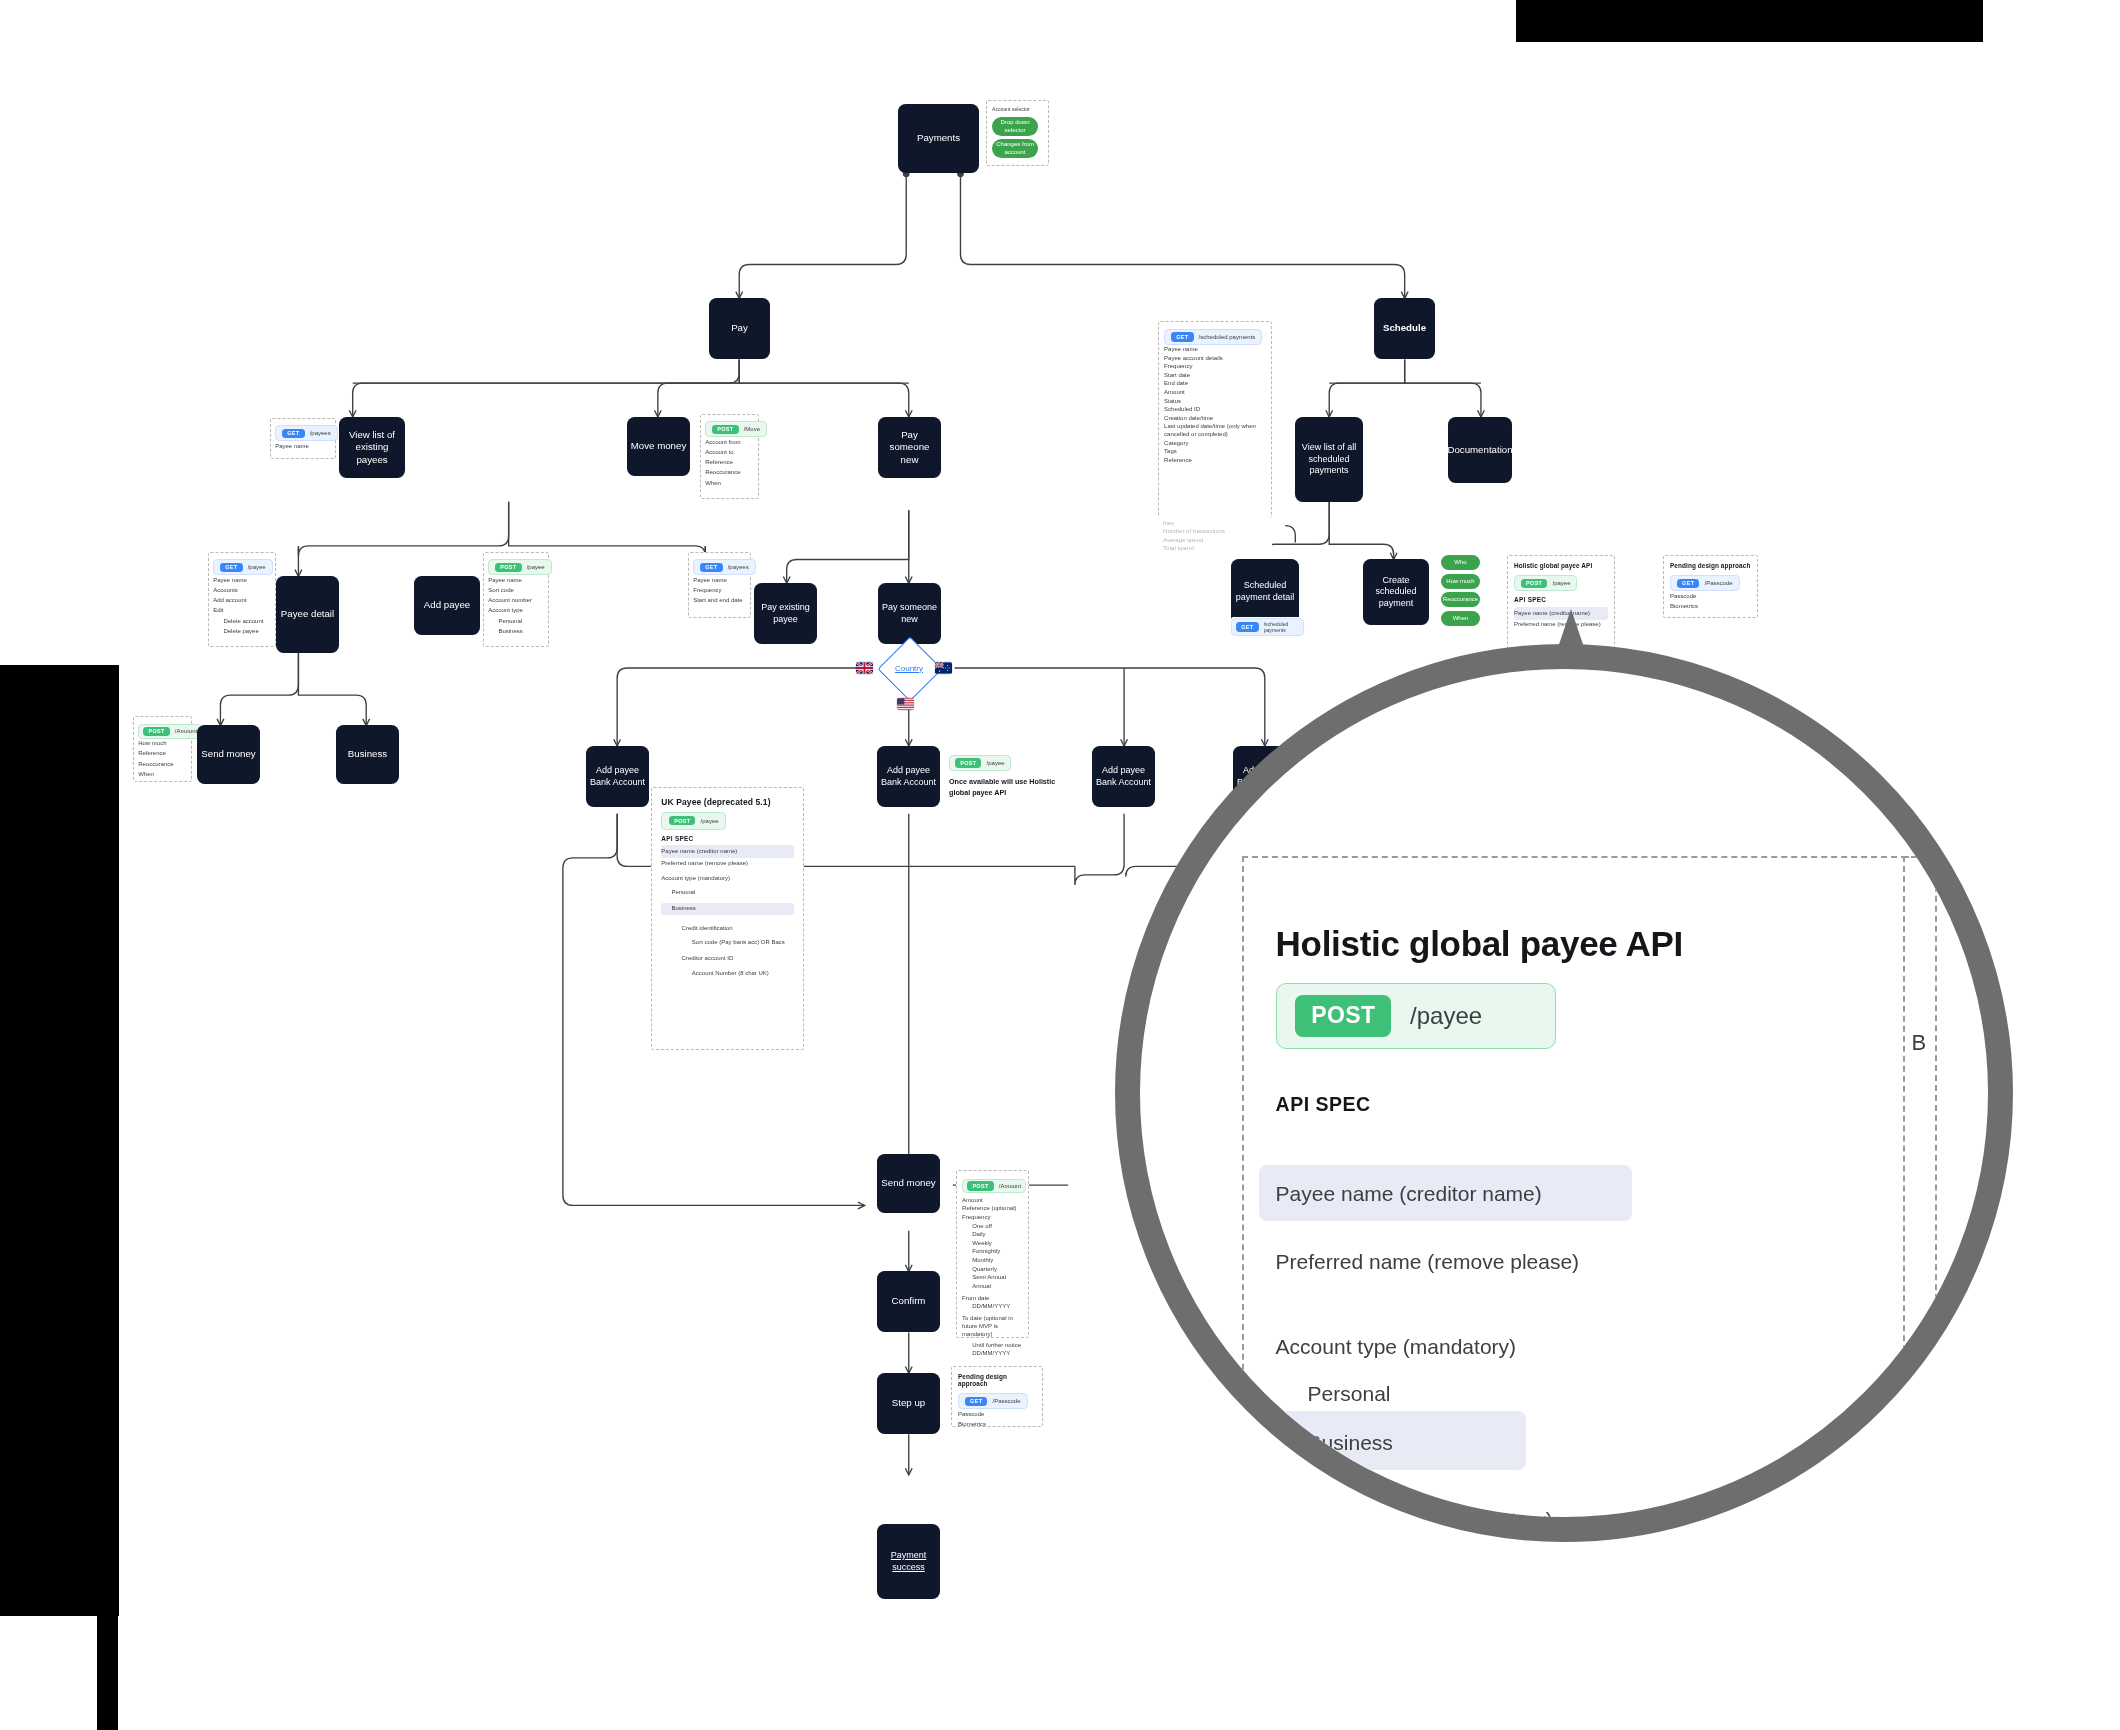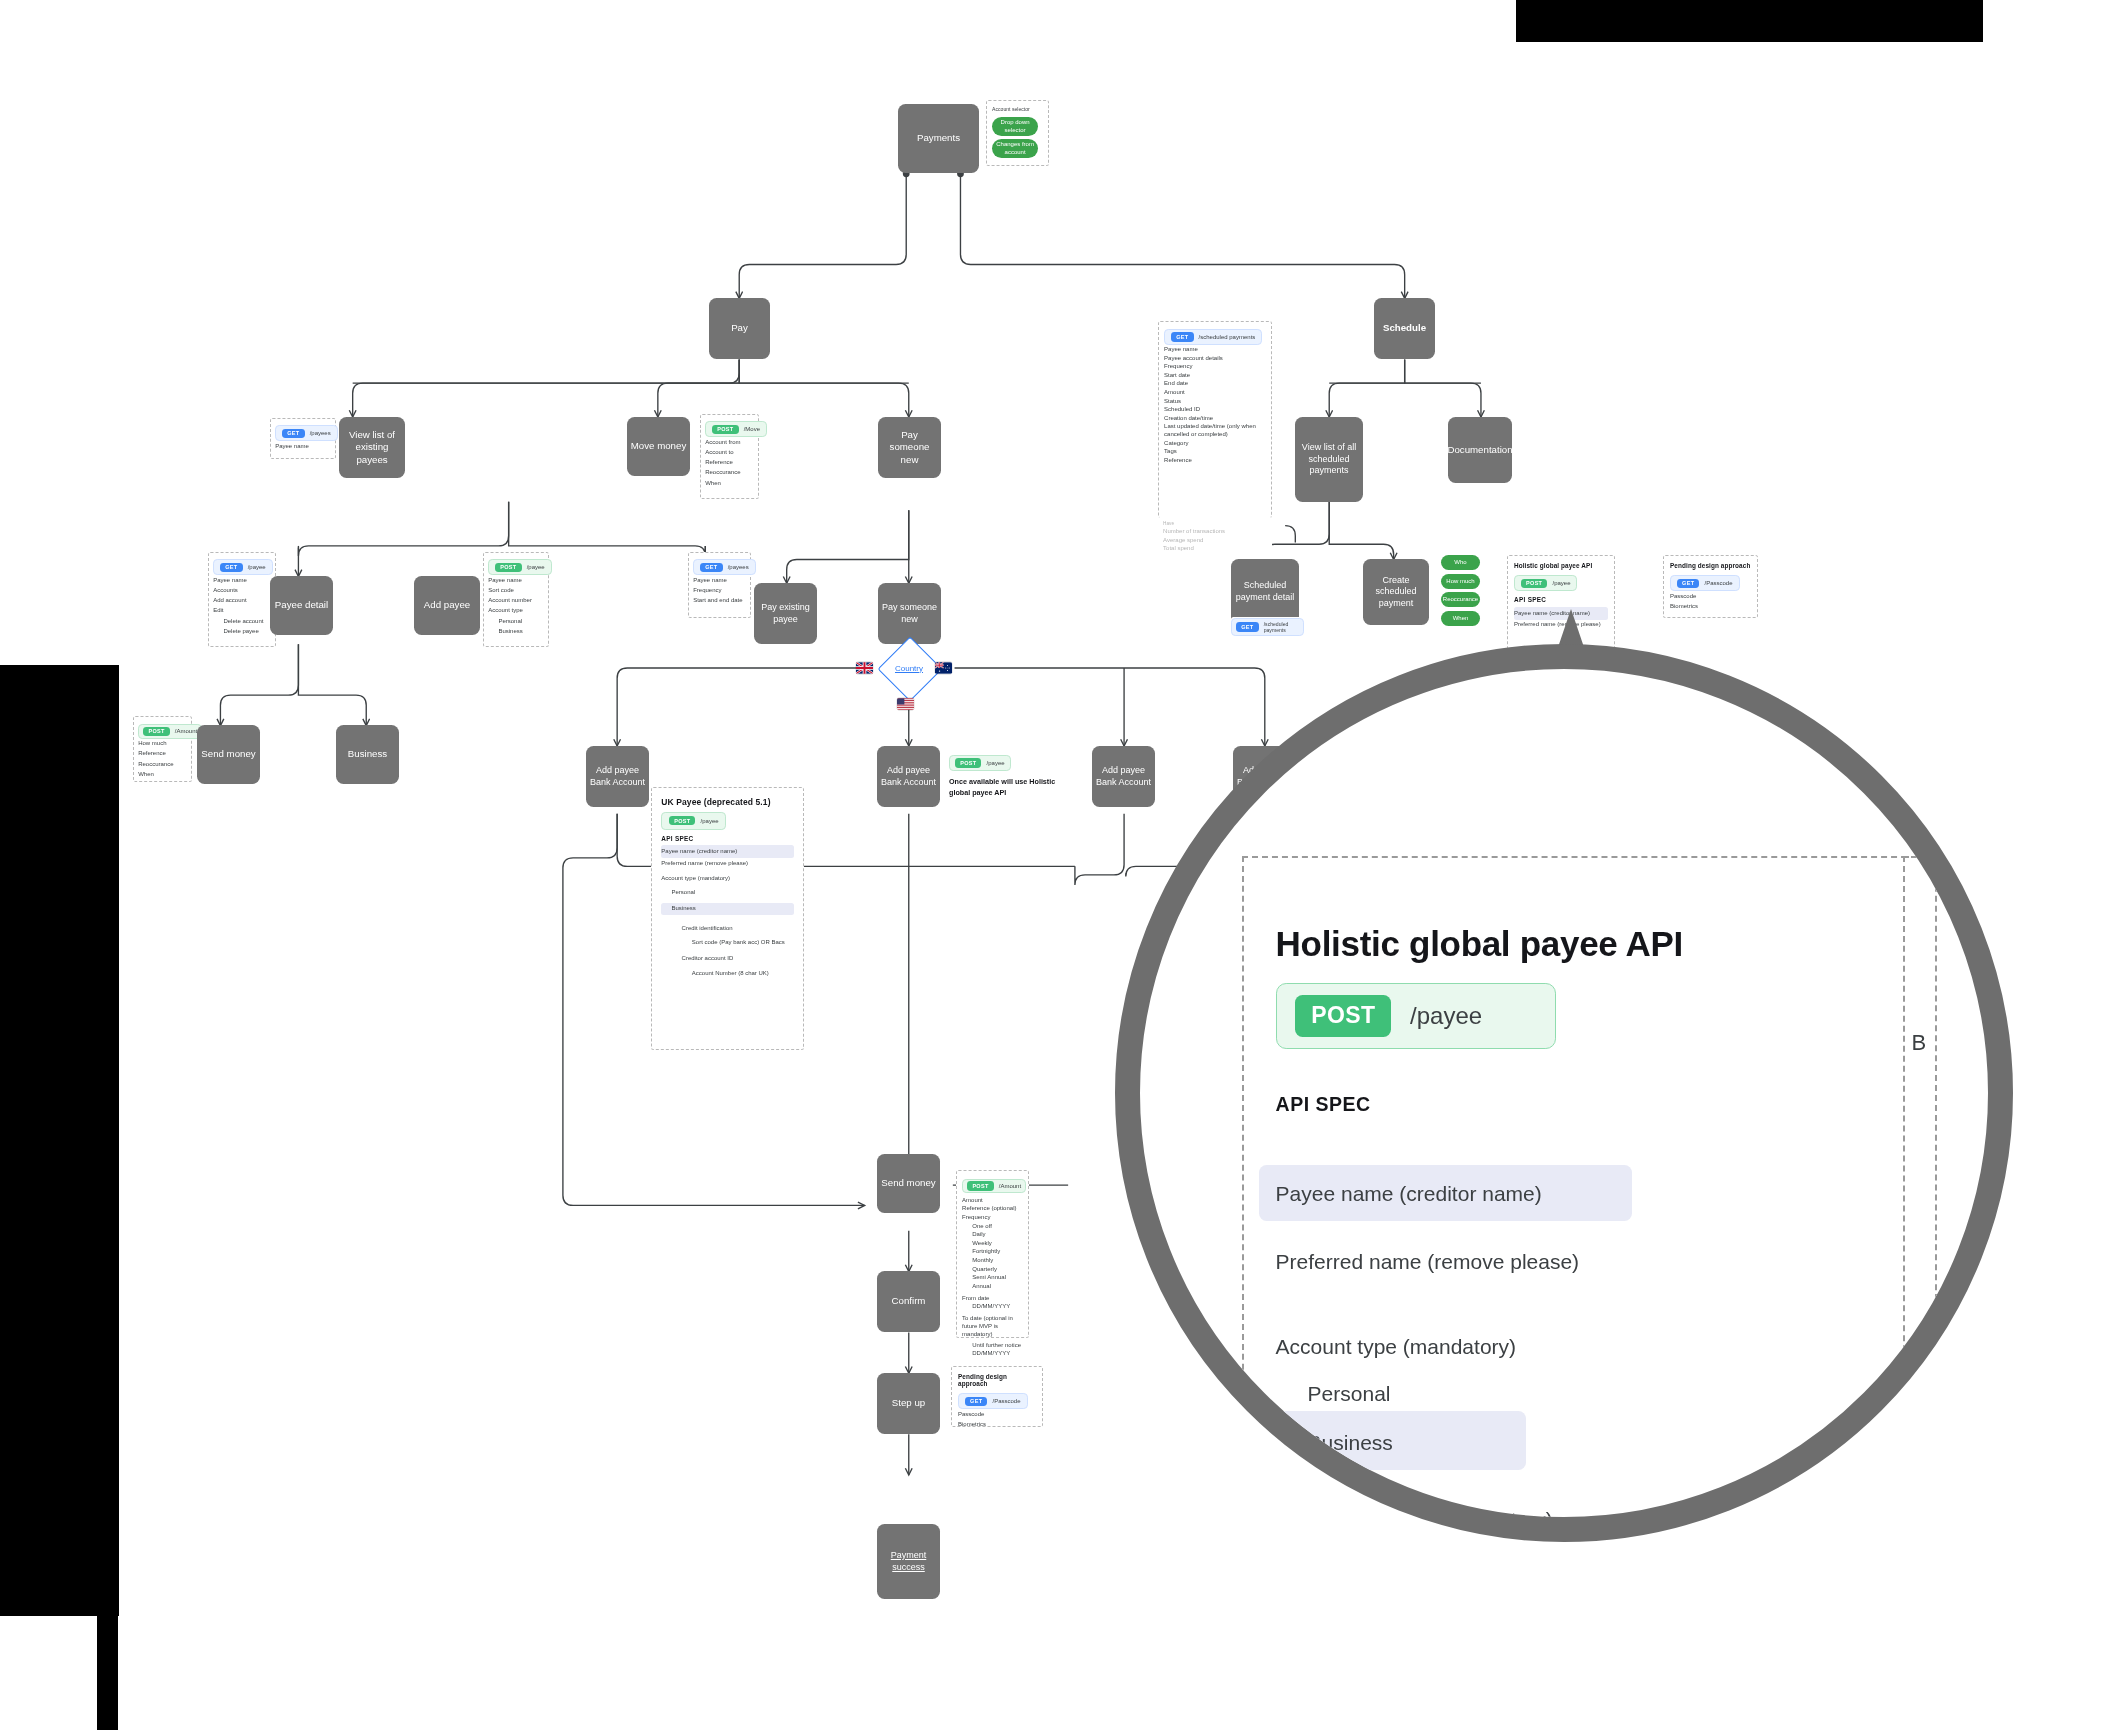--- a/index.html
+++ b/index.html
@@ -7,21 +7,21 @@
        font-family:"Liberation Sans","DejaVu Sans",sans-serif;color:#202124;}
   #canvas{position:absolute;inset:0;width:2121px;height:1731px;background:#fff;}
 
   
   .blackbar{position:absolute;background:#000;}
 
   
   #wires{position:absolute;left:0;top:0;width:2121px;height:1731px;pointer-events:none;}
 
   
-  .node{position:absolute;background:#737373;border-radius:7.6px;color:#fff;
+  .node{position:absolute;background:#0f172a;border-radius:7.6px;color:#fff;
         display:flex;align-items:center;justify-content:center;text-align:center;
         font-size:9.7px;line-height:1.28;padding:2.5px;box-sizing:border-box;}
   .node.sm{font-size:9px;}
 
   
   .diamond{position:absolute;width:44px;height:44px;border:1.7px solid #2f7cf6;
            background:#fff;transform:rotate(45deg);border-radius:2.5px;}
   .diamond-label{position:absolute;color:#2f7cf6;font-size:8px;
            display:flex;align-items:center;justify-content:center;text-decoration:underline;}
   .flag{position:absolute;width:17px;height:12px;border-radius:1.7px;overflow:hidden;
@@ -228,21 +228,21 @@
       <span class="verb get">GET</span>
       <span class="path">/payee</span>
     </div>
     <div class="row">Payee name</div>
     <div class="row">Accounts</div>
     <div class="row">Add account</div>
     <div class="row">Edit</div>
     <div class="row ind1">Delete account</div>
     <div class="row ind1">Delete payee</div>
   </div>
-  <div class="node" style="left:270px;top:576px;width:63px;height:59px;">Payee detail</div>
+  <div class="node" style="left:276px;top:576px;width:63px;height:77px;">Payee detail</div>
 
   <div class="node" style="left:414px;top:576px;width:66px;height:59px;">Add payee</div>
   <div class="card" style="left:483px;top:552px;width:66px;height:95px;padding:4.2px;">
     <div class="chip post">
       <span class="verb post">POST</span>
       <span class="path">/payee</span>
     </div>
     <div class="row">Payee name</div>
     <div class="row">Sort code</div>
     <div class="row">Account number</div>

